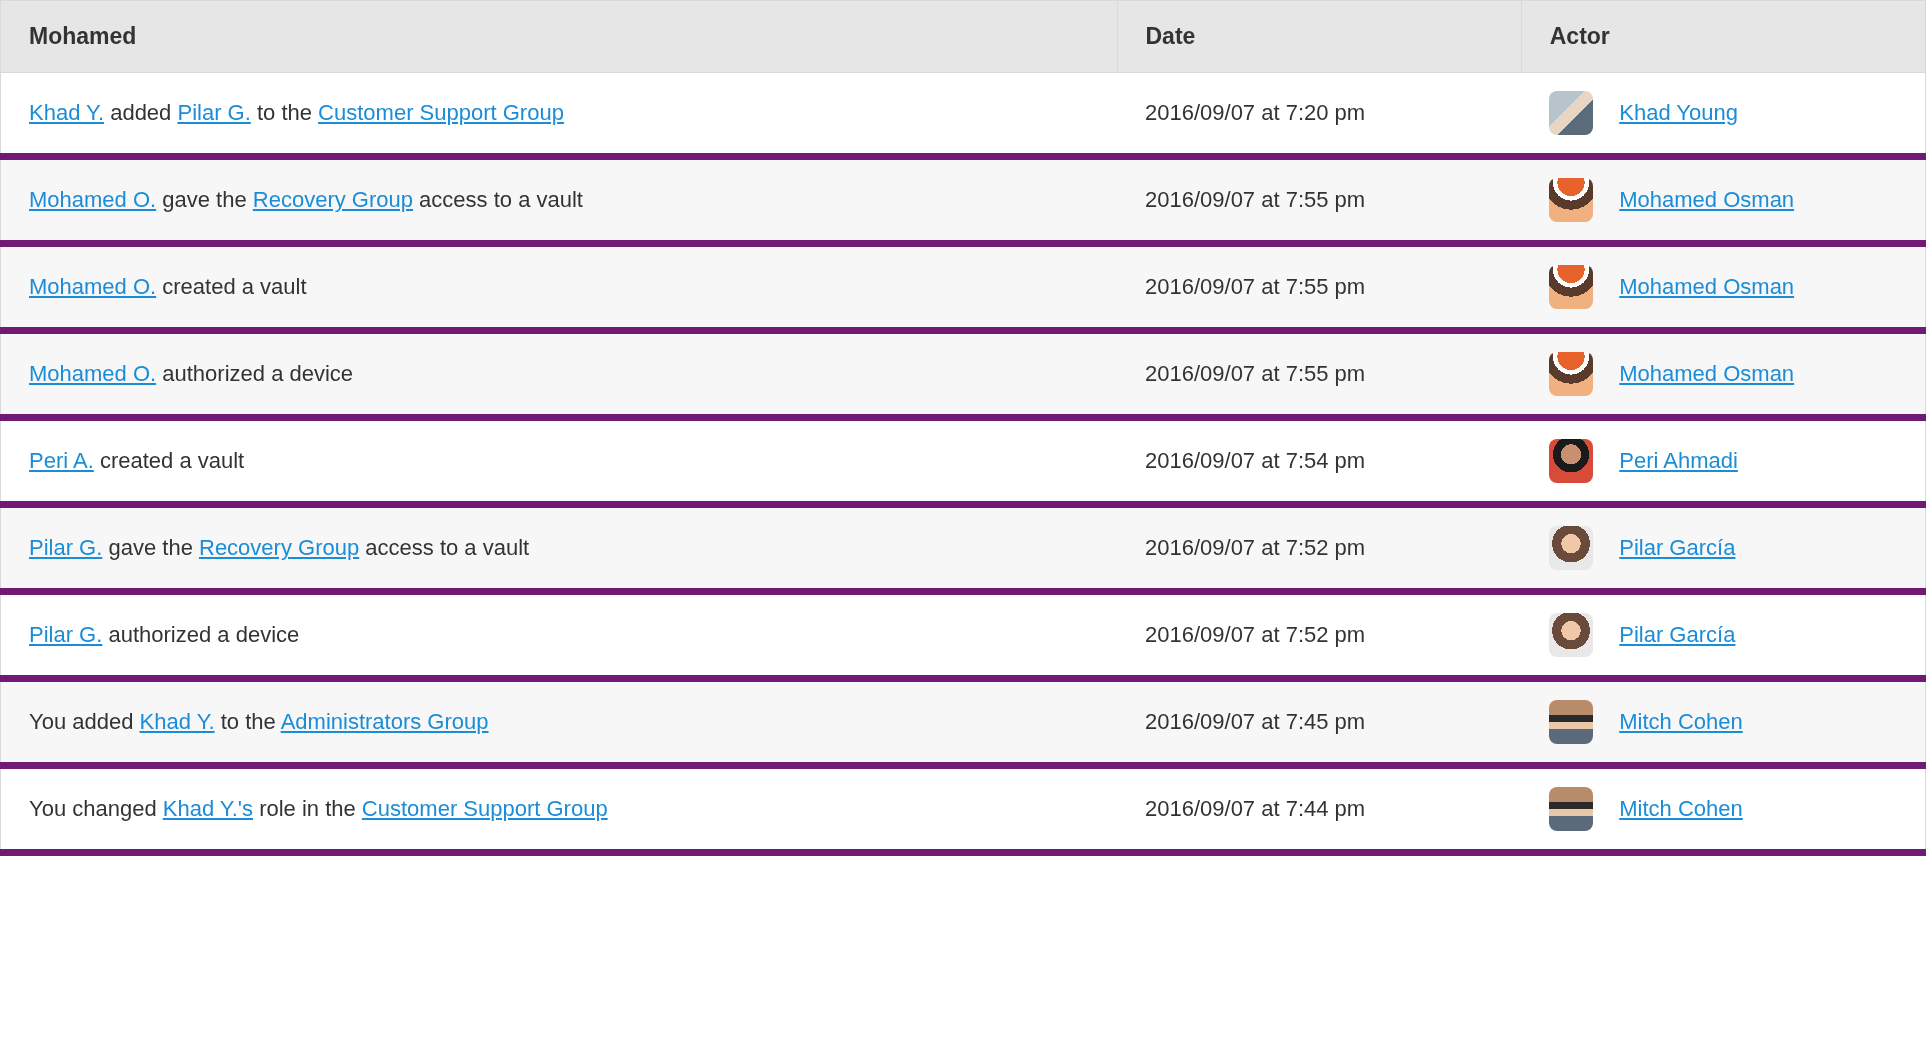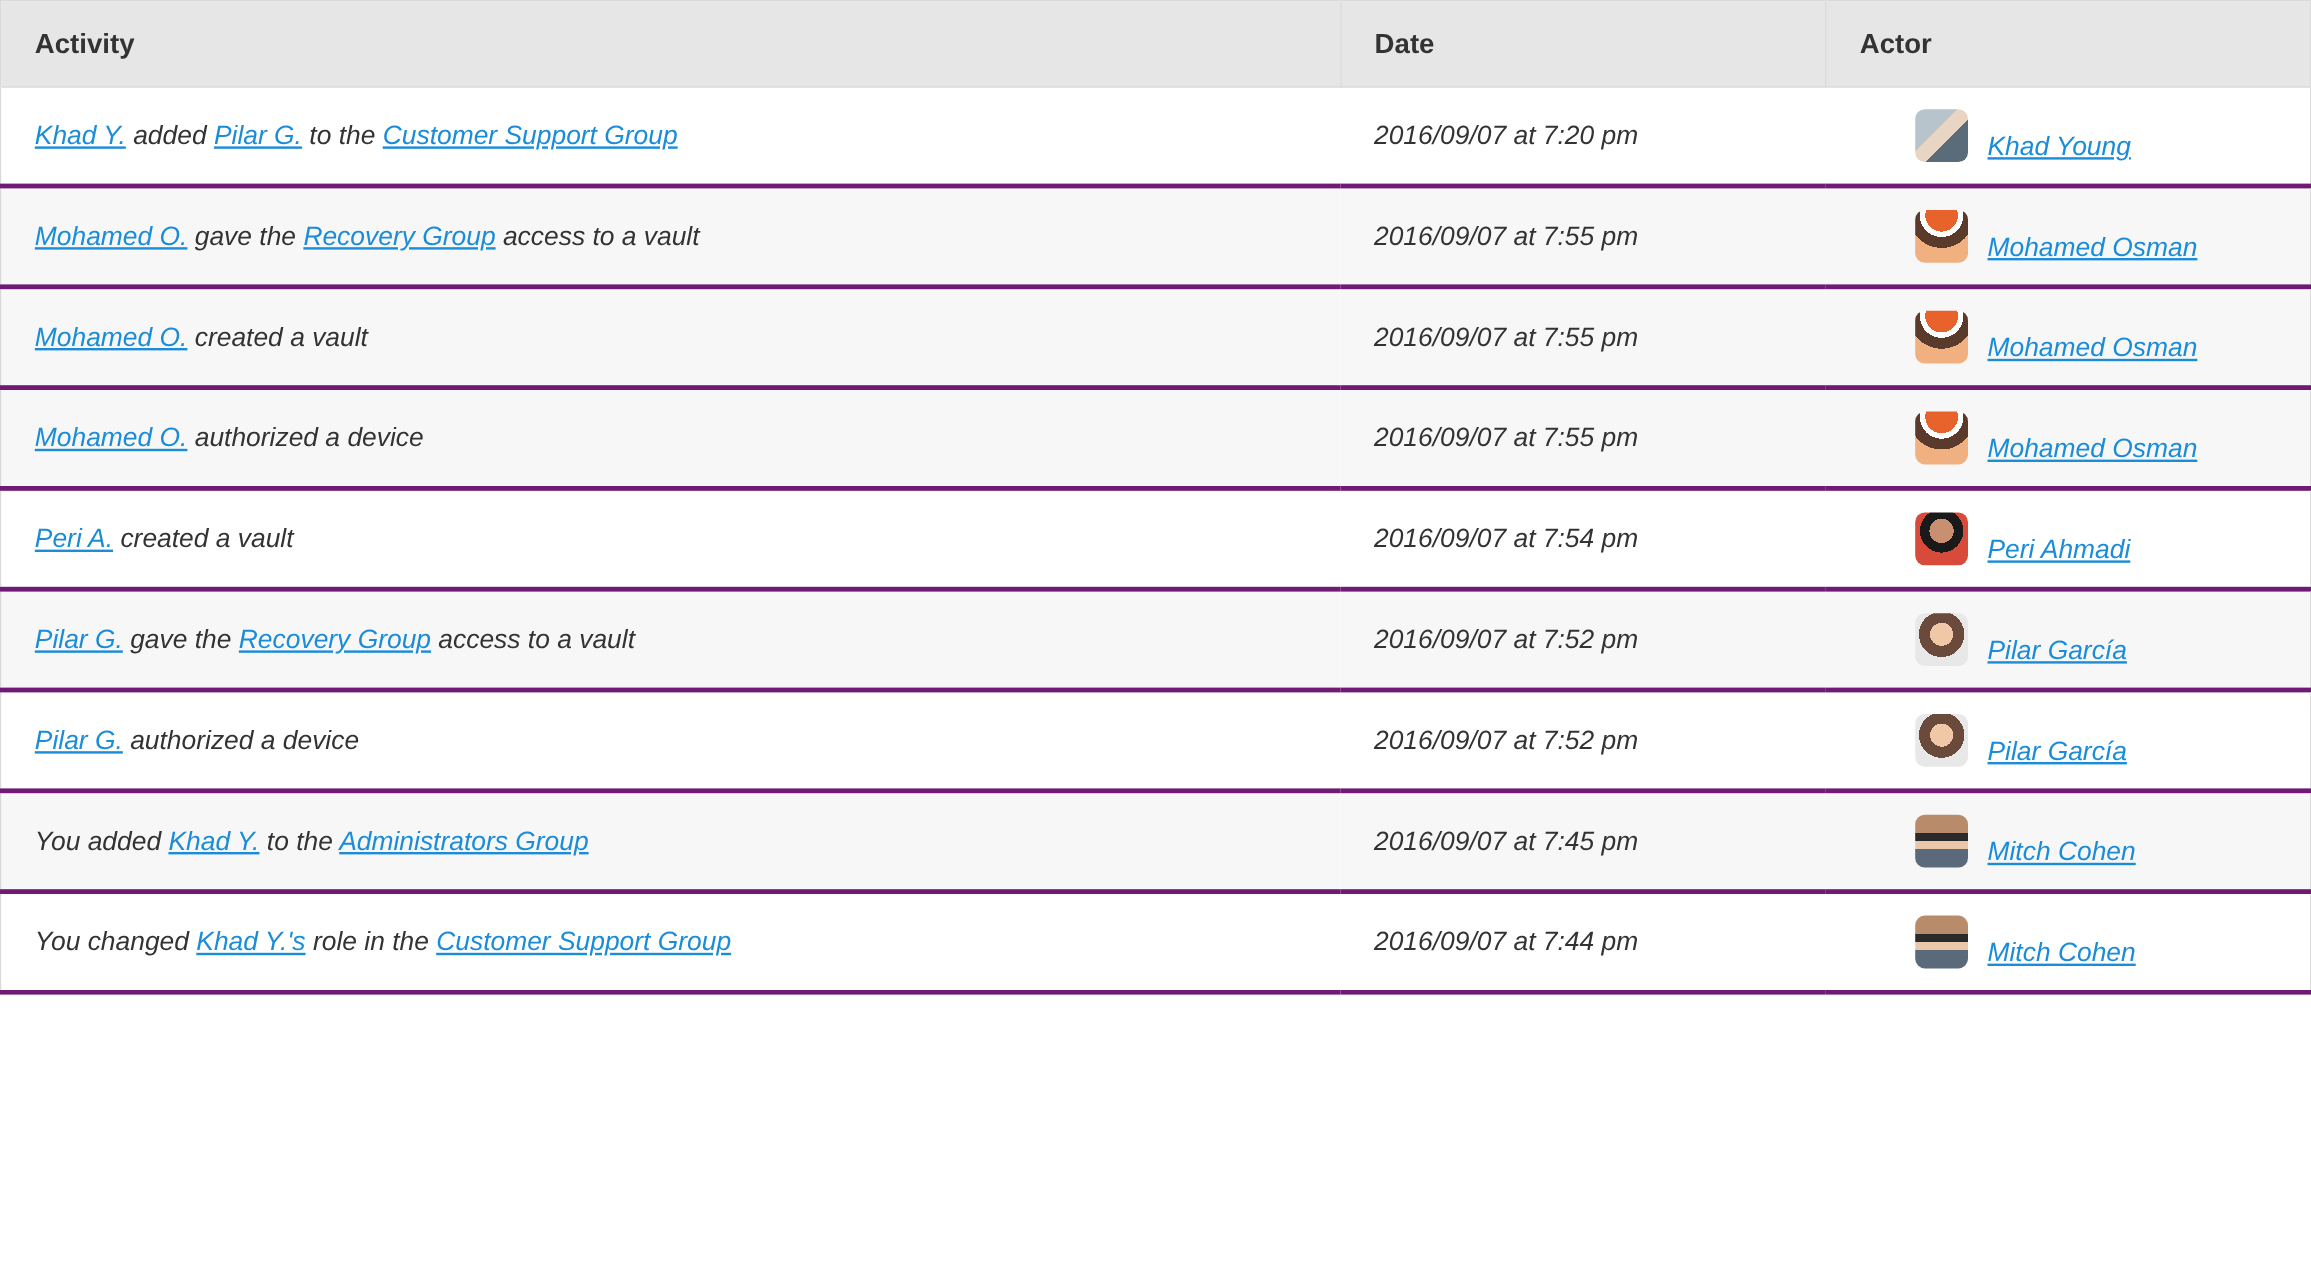--- a/index.html
+++ b/index.html
@@ -21,44 +21,42 @@
       font-weight: 600;
       color: #333333;
       border-bottom: 1px solid #d9d9d9;
       border-right: 1px solid #d9d9d9;
       font-size: 23px;
     }
     .activity-table thead th:last-child {
       border-right: none;
     }
     .activity-table tbody tr {
-      border-bottom: 4px solid #701a75;
-      font-style: italic;
+      border-bottom: 7px solid #701a75;
     }
     .activity-table tbody tr.alt {
       background: #f7f7f7;
     }
     .activity-table tbody td {
       padding: 18px 28px;
       color: #333333;
       vertical-align: middle;
     }
     .col-activity { width: 58%; }
     .col-date { width: 21%; }
     .col-actor { width: 21%; }
     .link {
       color: #1a8cd8;
       text-decoration: underline;
       cursor: pointer;
     }
     .actor-cell {
       display: flex;
-      align-items: flex-end;
-      gap: 16px;
-      margin-left: 47px;
+      align-items: center;
+      gap: 26px;
     }
     .avatar {
       width: 44px;
       height: 44px;
       border-radius: 8px;
       flex-shrink: 0;
       display: block;
       background-size: cover;
       background-position: center;
     }
@@ -77,21 +75,21 @@
     .avatar-mitch {
       background: linear-gradient(180deg,#b88c6a 0%,#b88c6a 35%,#2a2a2a 35%,#2a2a2a 50%,#e8c8a8 50%,#e8c8a8 65%,#5a6a7a 65%);
     }
   </style>
 </head>
 <body>
 
 <table class="activity-table">
   <thead>
     <tr>
-      <th class="col-activity">Activity</th>
+      <th class="col-activity">Mohamed</th>
       <th class="col-date">Date</th>
       <th class="col-actor">Actor</th>
     </tr>
   </thead>
   <tbody id="activity-rows">
       <tr>
         <td class="col-activity"><a class="link">Khad Y.</a><span> added </span><a class="link">Pilar G.</a><span> to the </span><a class="link">Customer Support Group</a></td>
         <td class="col-date">2016/09/07 at 7:20 pm</td>
         <td class="col-actor">
           <div class="actor-cell">

